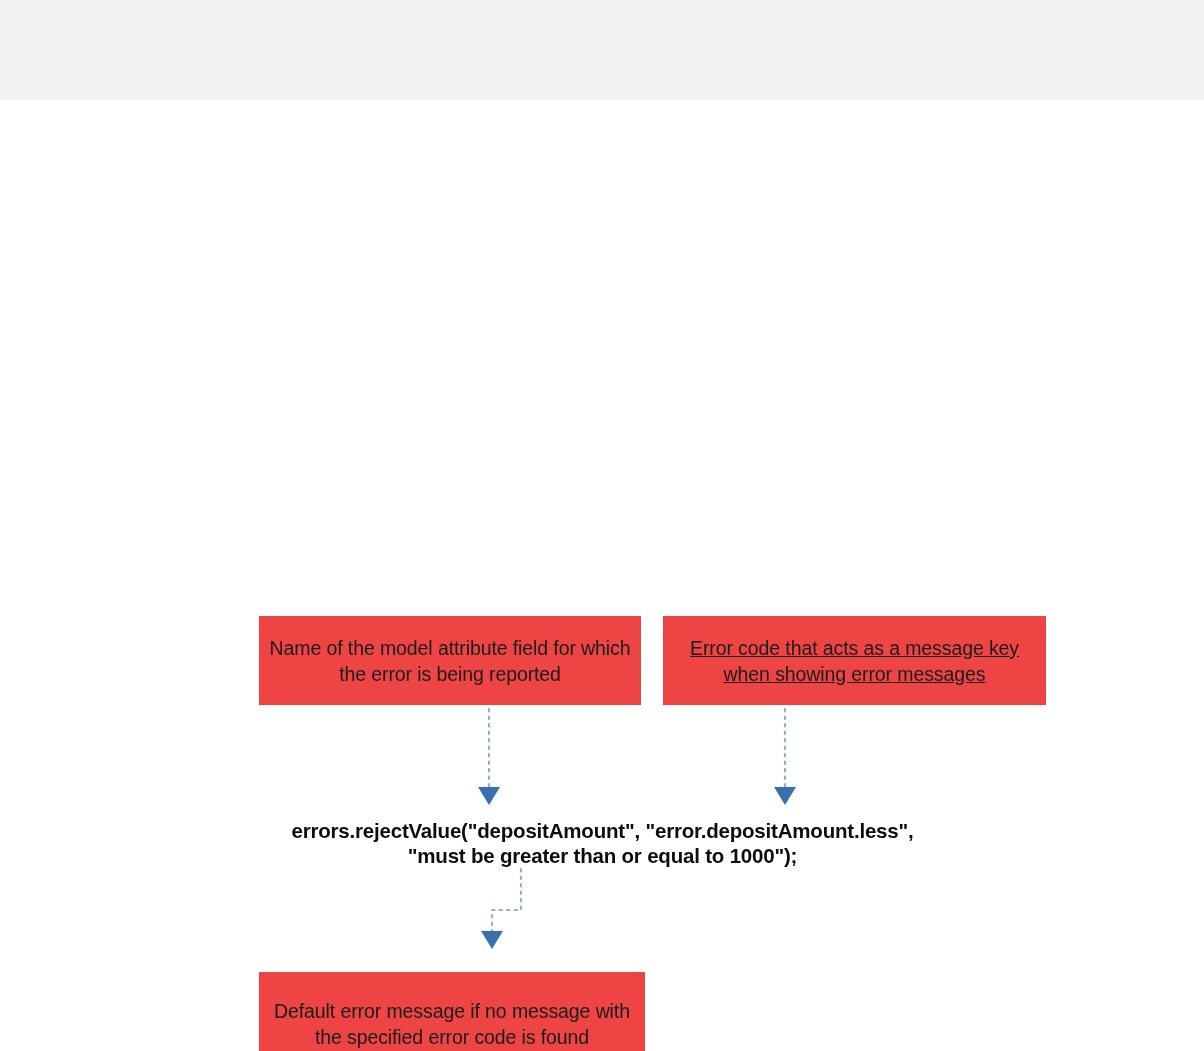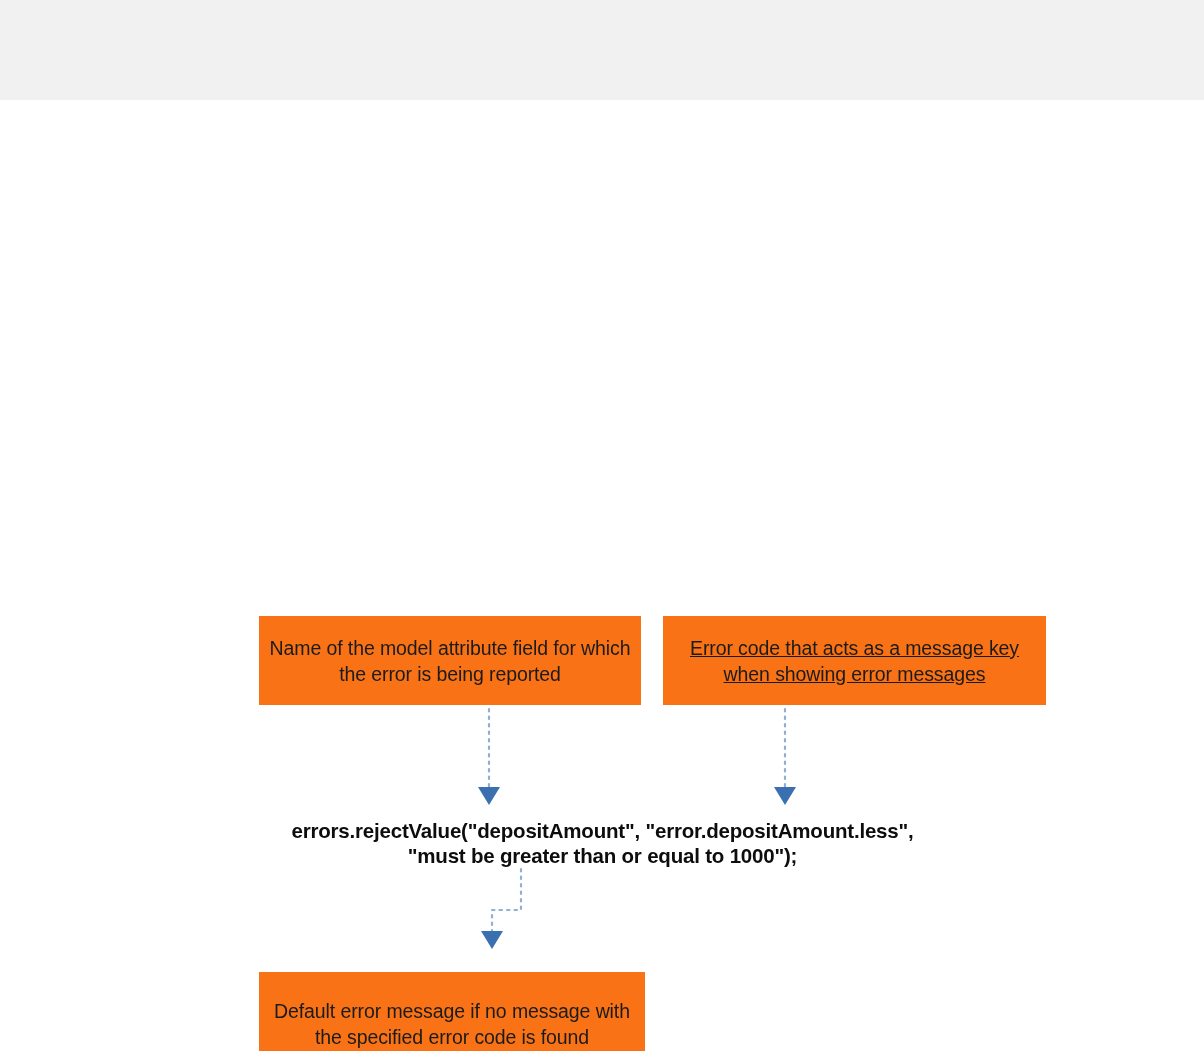--- a/index.html
+++ b/index.html
@@ -14,21 +14,21 @@
 
   
   .top-band{
     position:absolute;left:0;top:0;width:1204px;height:100px;
     background:#f1f1f1;
   }
 
   
   .callout{
     position:absolute;
-    background:#f97316;
+    background:#ef4444;
     color:#1b1b1b;
     font-size:19.5px;
     line-height:26px;
     text-align:center;
     display:flex;
     align-items:center;
     justify-content:center;
     padding:0 10px;
     box-sizing:border-box;
     letter-spacing:-0.1px;

